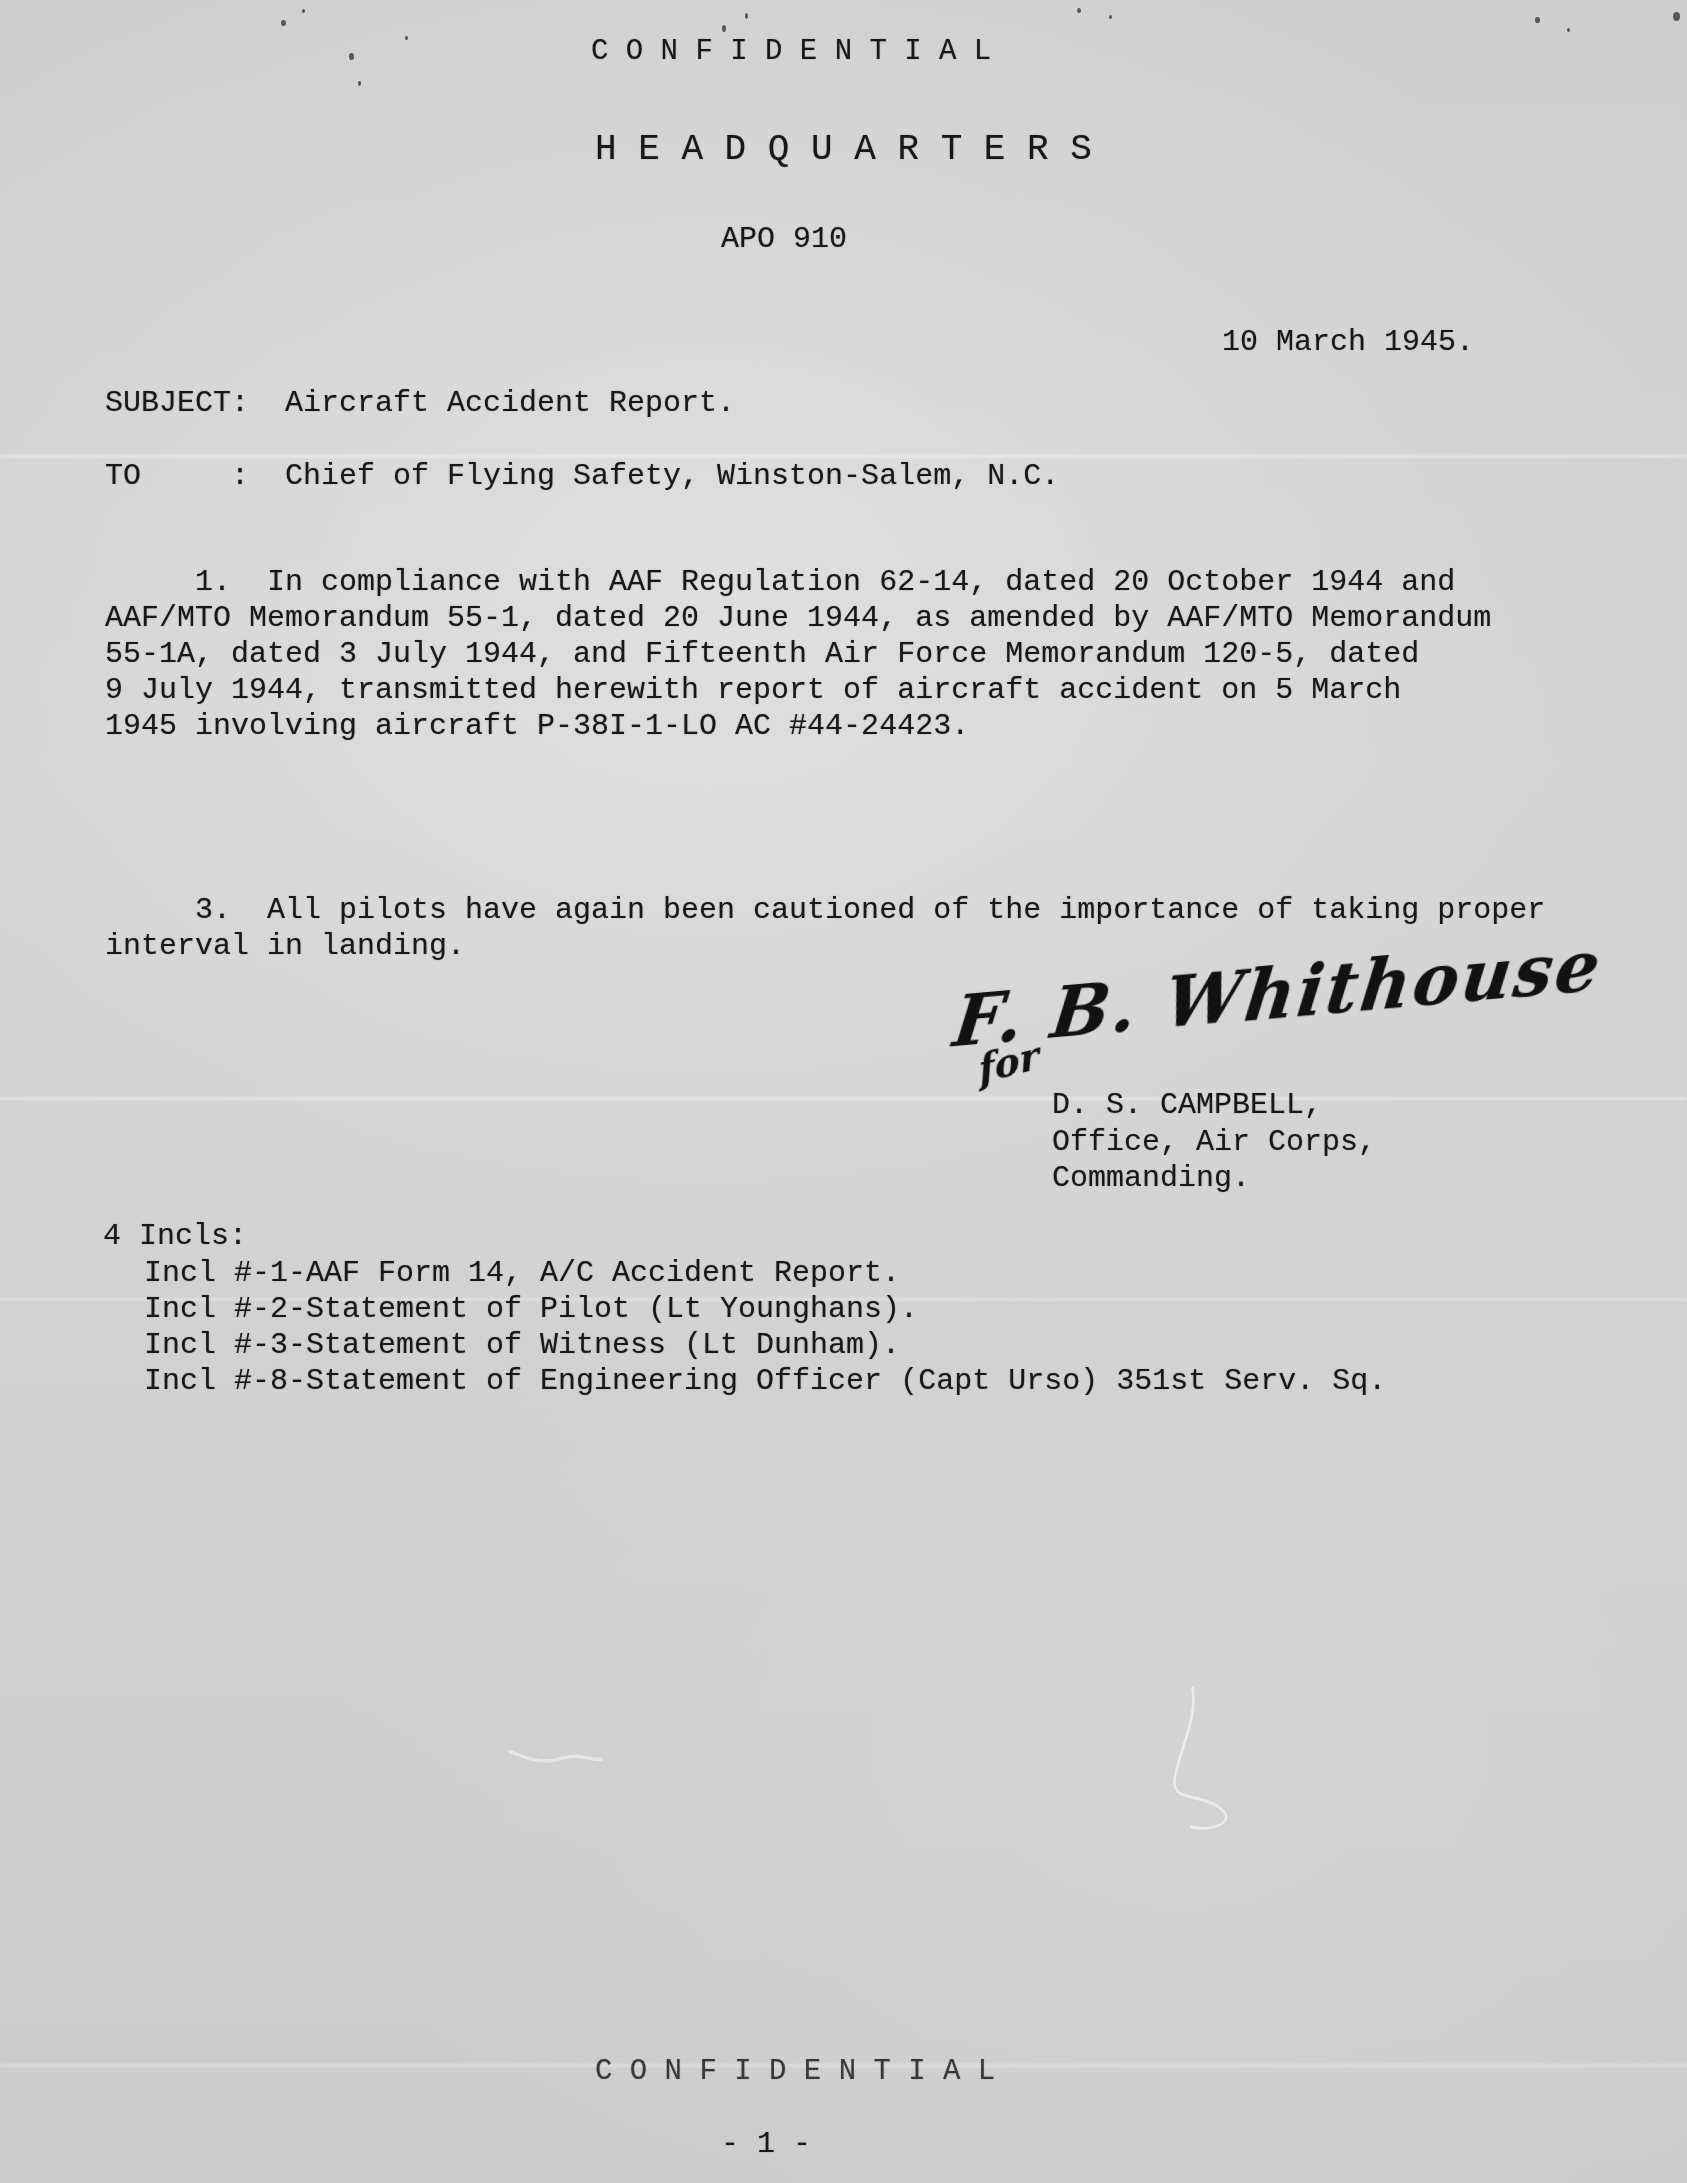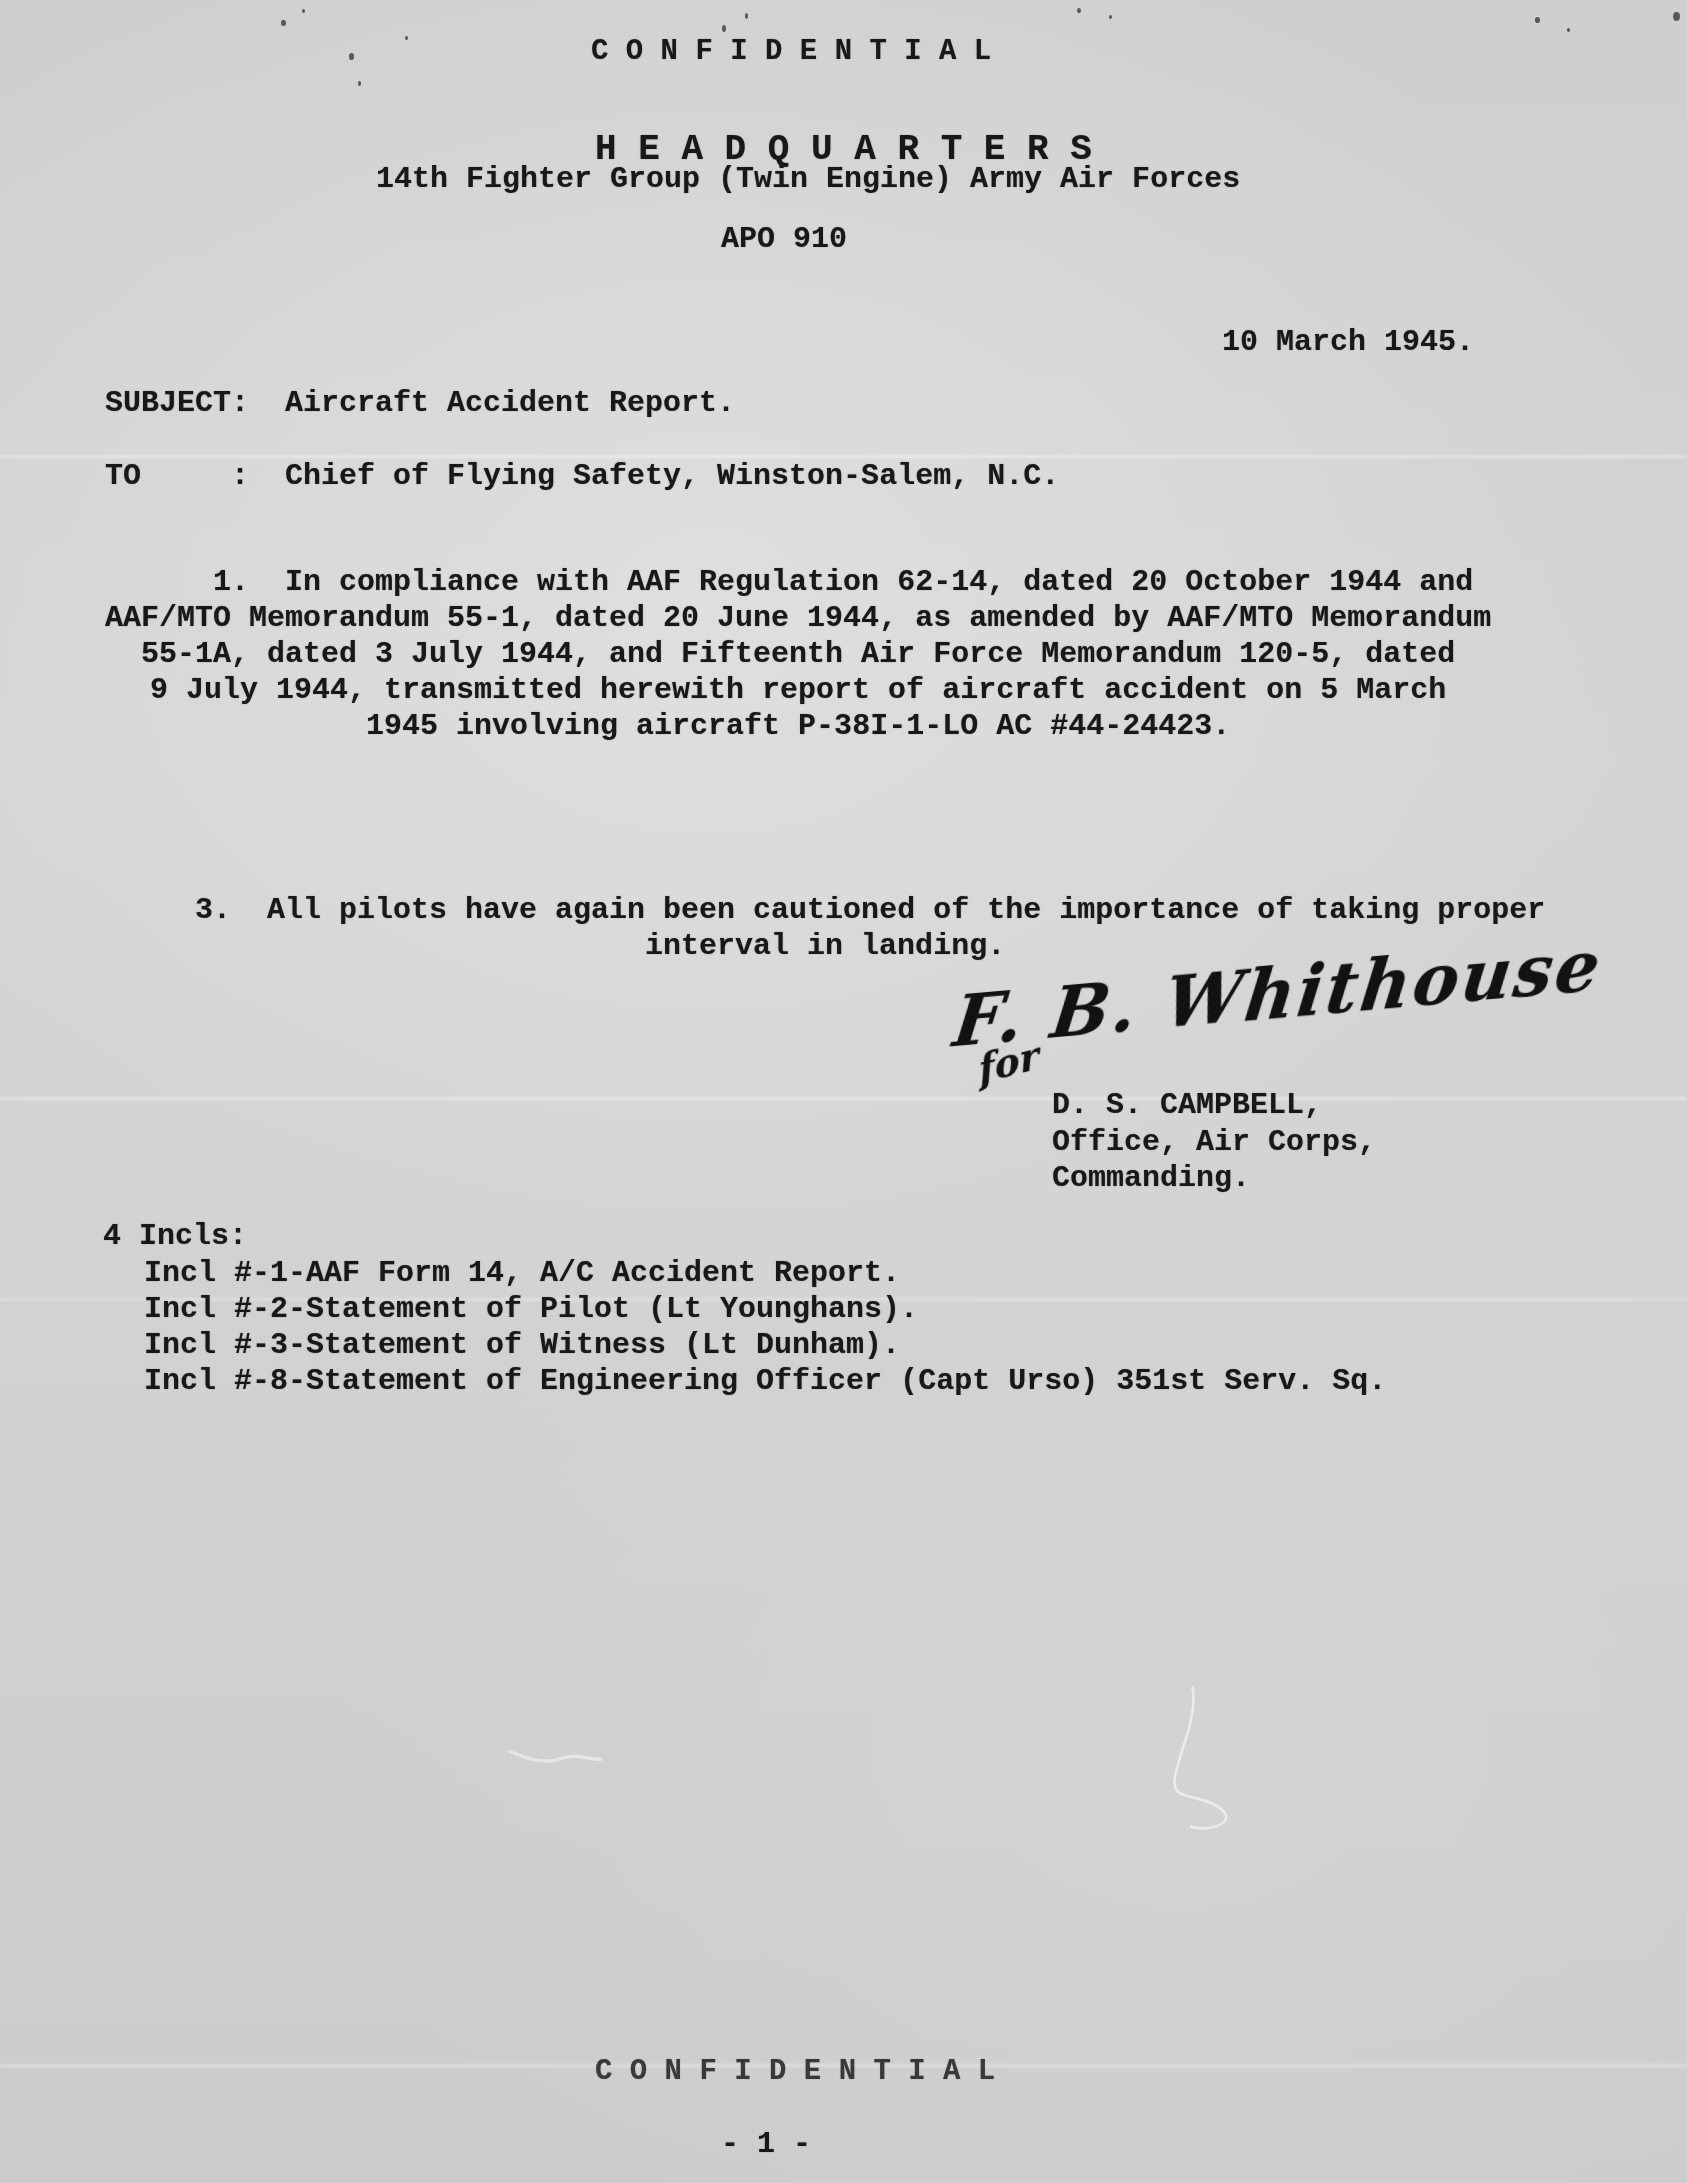--- a/index.html
+++ b/index.html
@@ -10,28 +10,27 @@
     background:
       radial-gradient(ellipse 1323px 992px at 42% 28%, rgba(224,224,224,.9), rgba(224,224,224,0) 75%),
       radial-gradient(ellipse 1059px 794px at 70% 80%, rgba(212,212,212,.8), rgba(212,212,212,0) 80%),
       linear-gradient(180deg,#cfcfcf 0%,#d4d4d4 35%,#d1d1d1 70%,#cccccc 100%);
     overflow:hidden;
     font-family:"Liberation Mono","DejaVu Sans Mono",monospace;
   }
   .typed{
     position:absolute;
     white-space:pre;
-    font-weight:700;
+    font-weight:400;
     font-size:30px;
     line-height:36px;
     color:#181818;
     letter-spacing:0px;
     filter:blur(0.5px);
     text-shadow:0 0 1.3px rgba(25,25,25,.4);
-    text-align:center;
   }
   .faded{opacity:.82;}
   .sig-script{
     position:absolute;
     font-family:"DejaVu Serif","Liberation Serif",serif;
     font-style:italic;
     font-weight:700;
     color:#121212;
     filter:blur(0.7px);
     text-shadow:0 0 1.3px rgba(10,10,10,.35);
@@ -86,21 +85,20 @@
   <div class="speck" style="left:1673px;top:12px;width:7.3px;height:9.3px"></div>
 
   <svg class="crease" style="left:490px;top:1680px" width="860" height="172" viewBox="0 0 1300 260">
     <path d="M1062,12 C1070,60 1040,110 1035,150 C1030,185 1075,170 1105,195 C1130,215 1090,230 1060,222" fill="none" stroke="rgba(255,255,255,0.55)" stroke-width="4" stroke-linecap="round"></path>
     <path d="M30,108 C60,120 80,128 110,118 C135,110 150,122 168,120" fill="none" stroke="rgba(255,255,255,0.45)" stroke-width="5" stroke-linecap="round"></path>
   </svg>
 
   <div class="typed" style="left:591px;top:34px;font-size:29px">C O N F I D E N T I A L</div>
 
   <div class="typed" style="left:595px;top:132px;font-size:36px">H E A D Q U A R T E R S</div>
-  <div class="typed" style="left:376px;top:161px">14th Fighter Group (Twin Engine) Army Air Forces</div>
   <div class="typed" style="left:721px;top:221px">APO 910</div>
 
   <div class="typed" style="left:1222px;top:324px">10 March 1945.</div>
 
   <div class="typed" style="left:105px;top:385px">SUBJECT:  Aircraft Accident Report.</div>
   <div class="typed" style="left:105px;top:458px">TO     :  Chief of Flying Safety, Winston-Salem, N.C.</div>
 
   <div class="typed" style="left:105px;top:564px">     1.  In compliance with AAF Regulation 62-14, dated 20 October 1944 and
 AAF/MTO Memorandum 55-1, dated 20 June 1944, as amended by AAF/MTO Memorandum
 55-1A, dated 3 July 1944, and Fifteenth Air Force Memorandum 120-5, dated

